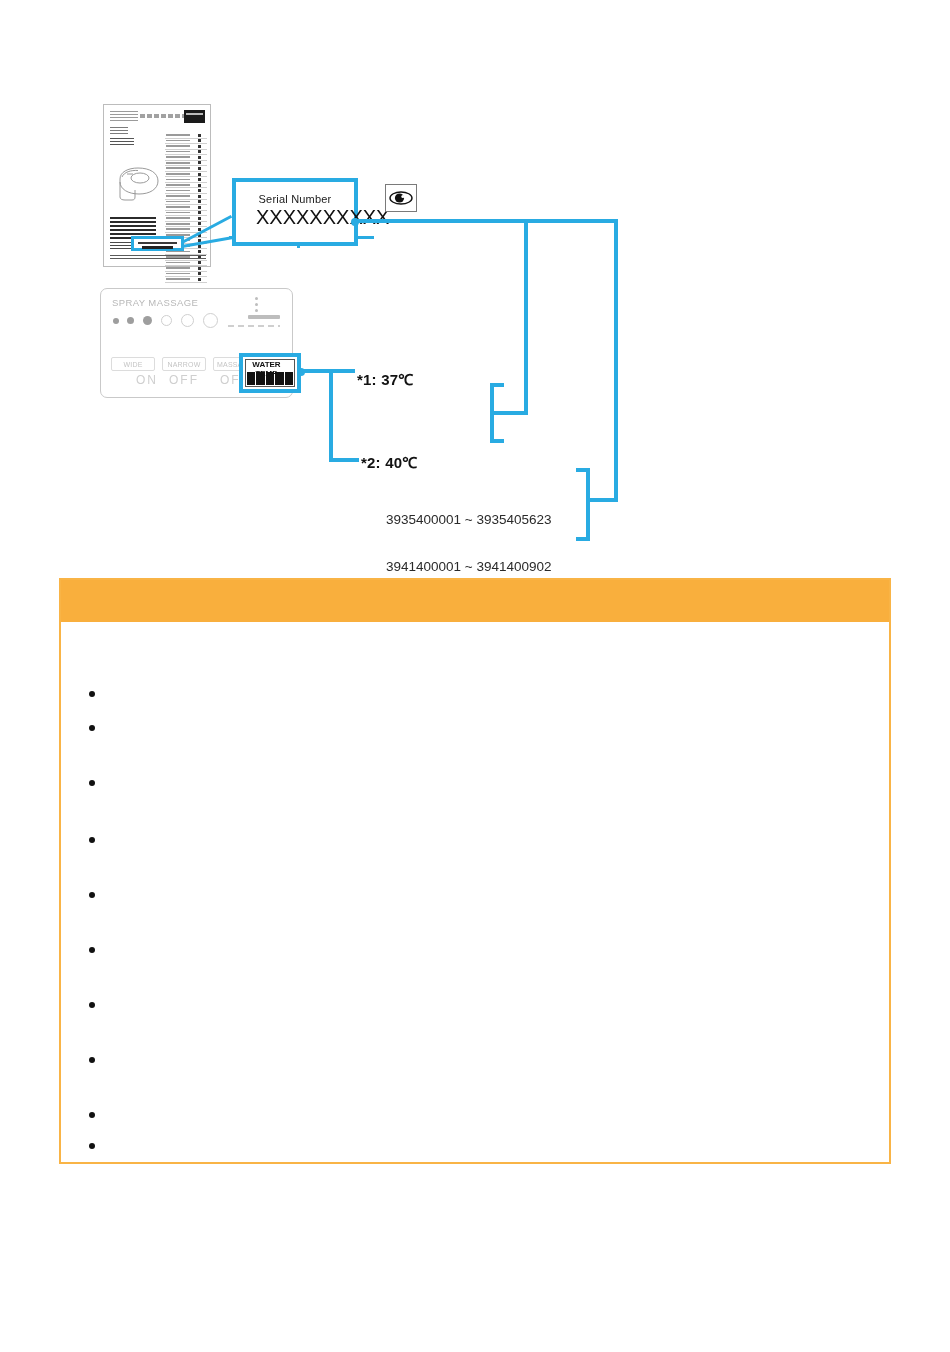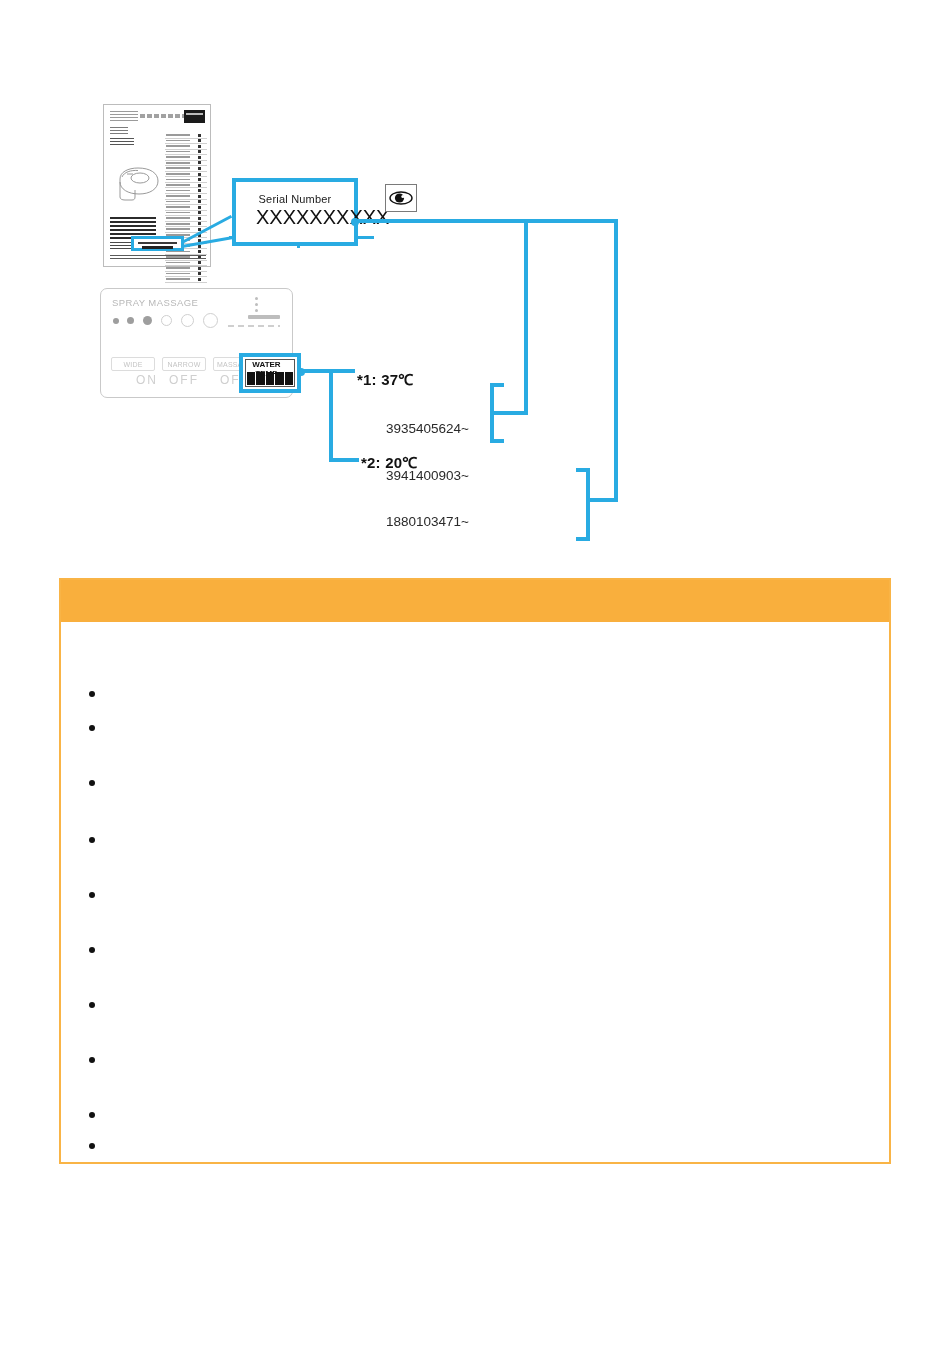--- a/index.html
+++ b/index.html
@@ -244,27 +244,27 @@
       </div>
     </div>
   </div>
 
   <div class="blu" style="left:297px;top:368px;width:8px;height:8px;border-radius:50%;"></div>
   <div class="blu" style="left:300px;top:369px;width:55px;height:4px;"></div>
   <div class="blu" style="left:329px;top:369px;width:4px;height:93px;"></div>
   <div class="blu" style="left:329px;top:458px;width:30px;height:4px;"></div>
 
   <div class="note-head" style="left:357px;top:361px;margin-top:8px;">*1: 37℃</div>
-  <div class="serial-list" style="left:386px;top:390px;">
-    <div>3935405624~</div>
-    <div>3941400903~</div>
-    <div>1880103471~</div>
-  </div>
-
-  <div class="note-head" style="left:361px;top:452px;">*2: 20℃</div>
+
+  <div class="note-head" style="left:361px;top:452px;">*2: 40℃</div>
+  <div class="serial-list" style="left:386px;top:481px;">
+    <div>3935400001 ~ 3935405623</div>
+    <div>3941400001 ~ 3941400902</div>
+    <div>1880100001 ~ 1880103470</div>
+  </div>
 
   <div id="orange-panel">
     <div id="orange-panel-header">
       <div id="orange-panel-title"></div>
     </div>
     <div id="orange-panel-body">
 
       <div class="bullet-item" style="top:66px;">
         <span class="dot"></span>
         <span class="txt"></span>

